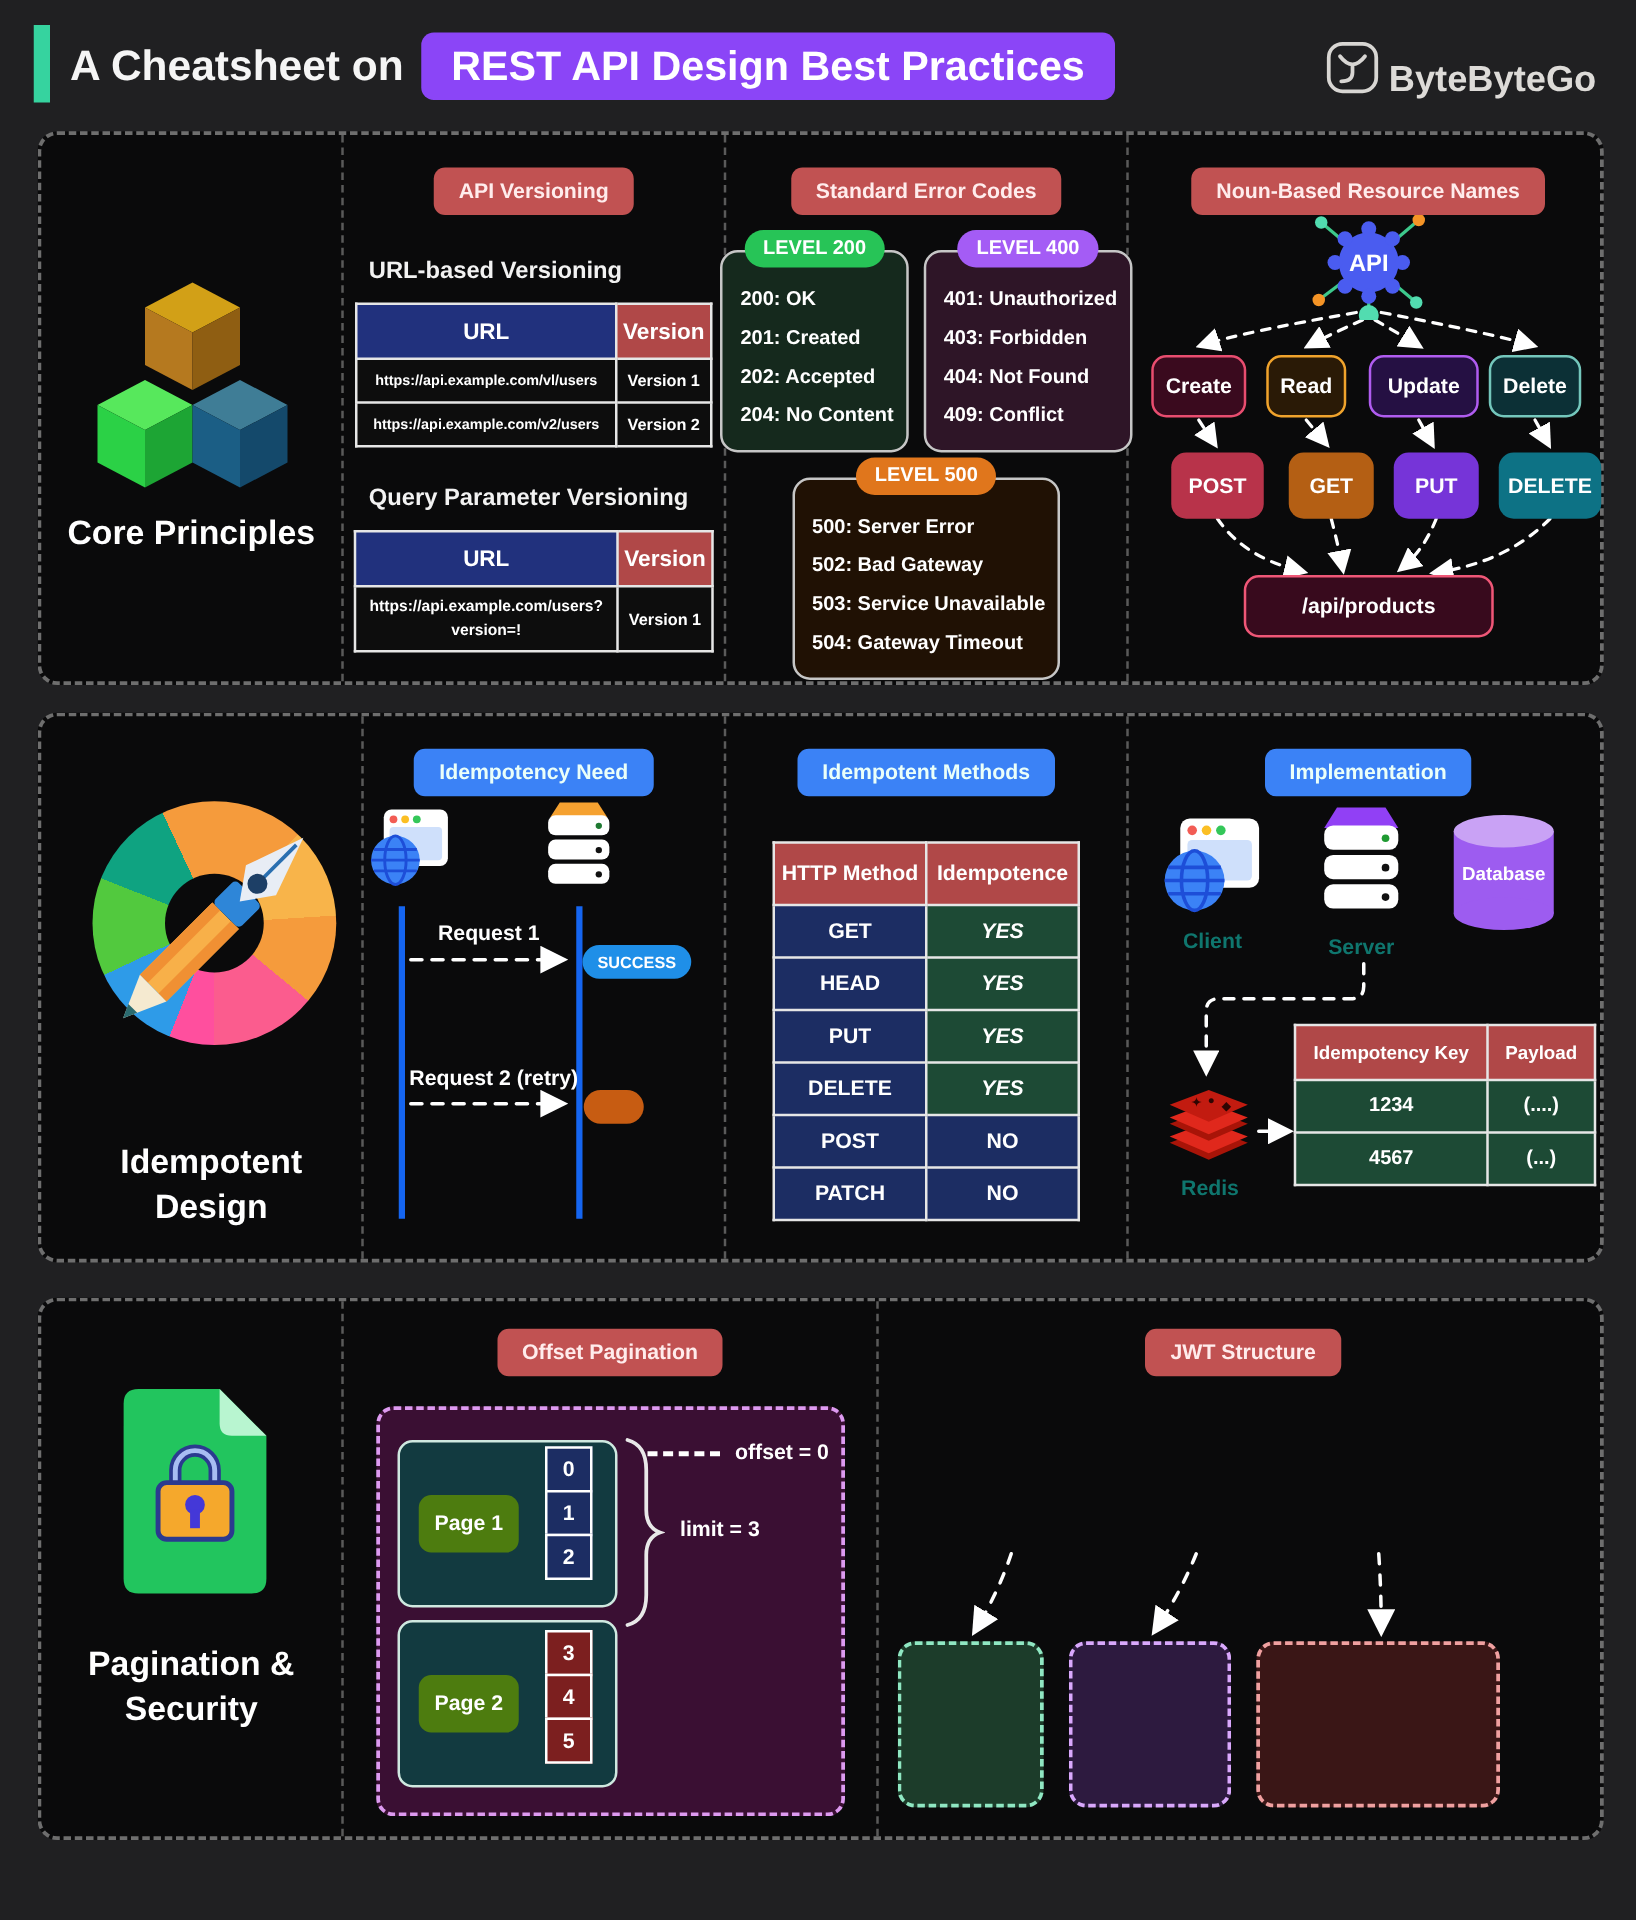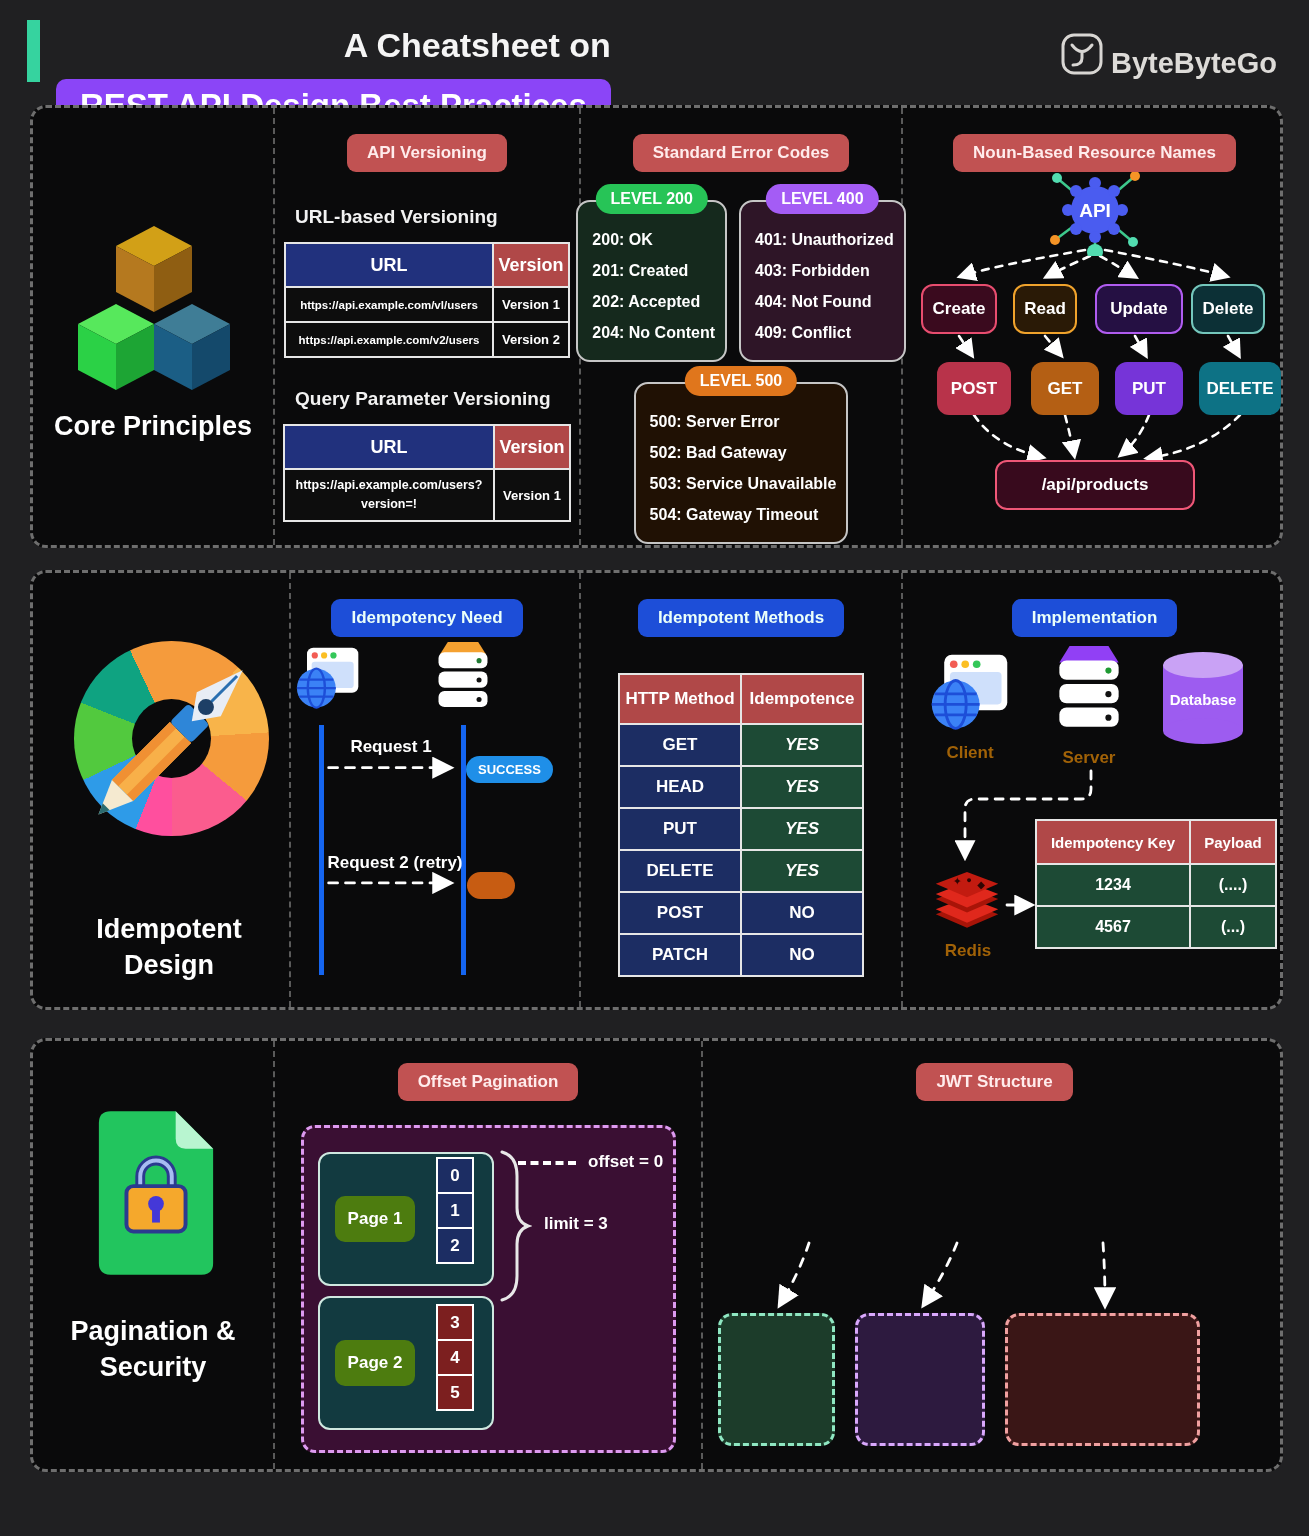--- a/index.html
+++ b/index.html
@@ -1,38 +1,38 @@
 <!DOCTYPE html>
 <html><head>
 <meta charset="utf-8">
 <style>
   html,body{margin:0;padding:0;background:#202022;}
   .board{position:relative;width:1309px;height:1536px;background:#202022;
          font-family:"Liberation Sans",sans-serif;overflow:hidden;}
   
   .header{position:absolute;left:0;top:0;width:1309px;height:100px;}
   .accent-bar{position:absolute;left:27px;top:20px;width:13px;height:62px;background:#36d39f;}
-  .title-line{position:absolute;left:56px;top:26px;display:flex;align-items:flex-end;gap:14px;flex-direction:column;}
+  .title-line{position:absolute;left:56px;top:26px;display:flex;align-items:center;gap:14px;}
   .title-prefix{color:#f5f5f5;font-size:34px;font-weight:700;}
   .title-hl{background:#8b45f7;color:#fff;font-size:33px;font-weight:700;
             padding:8px 24px;border-radius:10px;}
   .brand{position:absolute;right:32px;top:32px;display:flex;align-items:flex-end;gap:7px;}
   .brand-name{color:#dddbd8;font-size:29px;font-weight:700;}
   
   .panel{position:absolute;left:30px;width:1253px;background:#0a0a0b;
          border:3px dashed #6e6e6e;border-radius:16px;box-sizing:border-box;}
   #panel-core{top:105px;height:443px;}
   #panel-idem{top:570px;height:440px;}
   #panel-page{top:1038px;height:434px;}
   .col{position:absolute;top:0;height:100%;box-sizing:border-box;}
   .sep{border-right:2px dashed #5a5a5a;}
   .badge{position:relative;margin:26px auto 0;width:max-content;padding:9px 20px;
          border-radius:9px;font-size:17px;font-weight:700;color:#ffecec;z-index:3;}
   .badge.red{background:#c15252;}
-  .badge.teal{background:#1d4ed8;color:#eafff9;}
+  .badge.teal{background:#3b82f6;color:#eafff9;}
   .side-label{position:absolute;left:0;right:0;text-align:center;color:#fff;
               font-weight:700;font-size:27px;line-height:1.35;}
   .sub-head{color:#f2f2f2;font-weight:700;font-size:19px;margin:34px 0 0 20px;}
   
   .vtable{margin:14px auto 0;border-collapse:collapse;}
   .vtable td{border:2px solid #e6e6e6;color:#fff;font-weight:700;text-align:center;vertical-align:middle;}
   .th-url{background:#21317d;font-size:18px;height:40px;}
   .th-ver{background:#b04848;font-size:18px;}
   .url-cell{background:#0d0d0d;font-size:11.5px;width:198px;height:33px;padding:0 4px;}
   .ver-cell{background:#0d0d0d;font-size:13px;width:72px;}
@@ -57,21 +57,21 @@
   .seq-label{position:absolute;color:#fff;font-weight:700;font-size:17px;text-align:center;}
   .pill-success{position:absolute;background:#1f8fe8;color:#fff;font-weight:700;font-size:13px;
                 border-radius:14px;padding:6px 12px;}
   .pill-retry{position:absolute;background:#c75c12;border-radius:14px;width:48px;height:27px;}
   
   .mh{background:#b04848;font-size:17px;height:46px;width:118px;}
   .mm{background:#1c2d63;font-size:17px;height:38px;}
   .yes{background:#1d4a35;font-size:17px;font-style:italic;}
   .no{background:#1c2d63;font-size:17px;}
   
-  .impl-label{position:absolute;color:#a16207;font-weight:700;font-size:17px;text-align:center;}
+  .impl-label{position:absolute;color:#0f766e;font-weight:700;font-size:17px;text-align:center;}
   .ik{background:#b04848;font-size:15px;height:40px;}
   .ikc{background:#1d4a35;font-size:16px;height:38px;}
   
   .off-container{position:absolute;left:26px;top:84px;width:375px;height:328px;background:#3a0f33;
                  border:3px dashed #dd9af0;border-radius:14px;box-sizing:border-box;}
   .page-box{position:absolute;left:14px;width:172px;height:130px;background:#123a40;
             border:2px solid #cfe8e0;border-radius:12px;}
   .page-btn{position:absolute;left:15px;top:42px;width:80px;height:46px;background:#4d7c0f;border-radius:10px;
             color:#fff;font-weight:700;font-size:17px;display:flex;align-items:center;justify-content:center;}
   .cellcol{position:absolute;left:116px;top:5px;}

